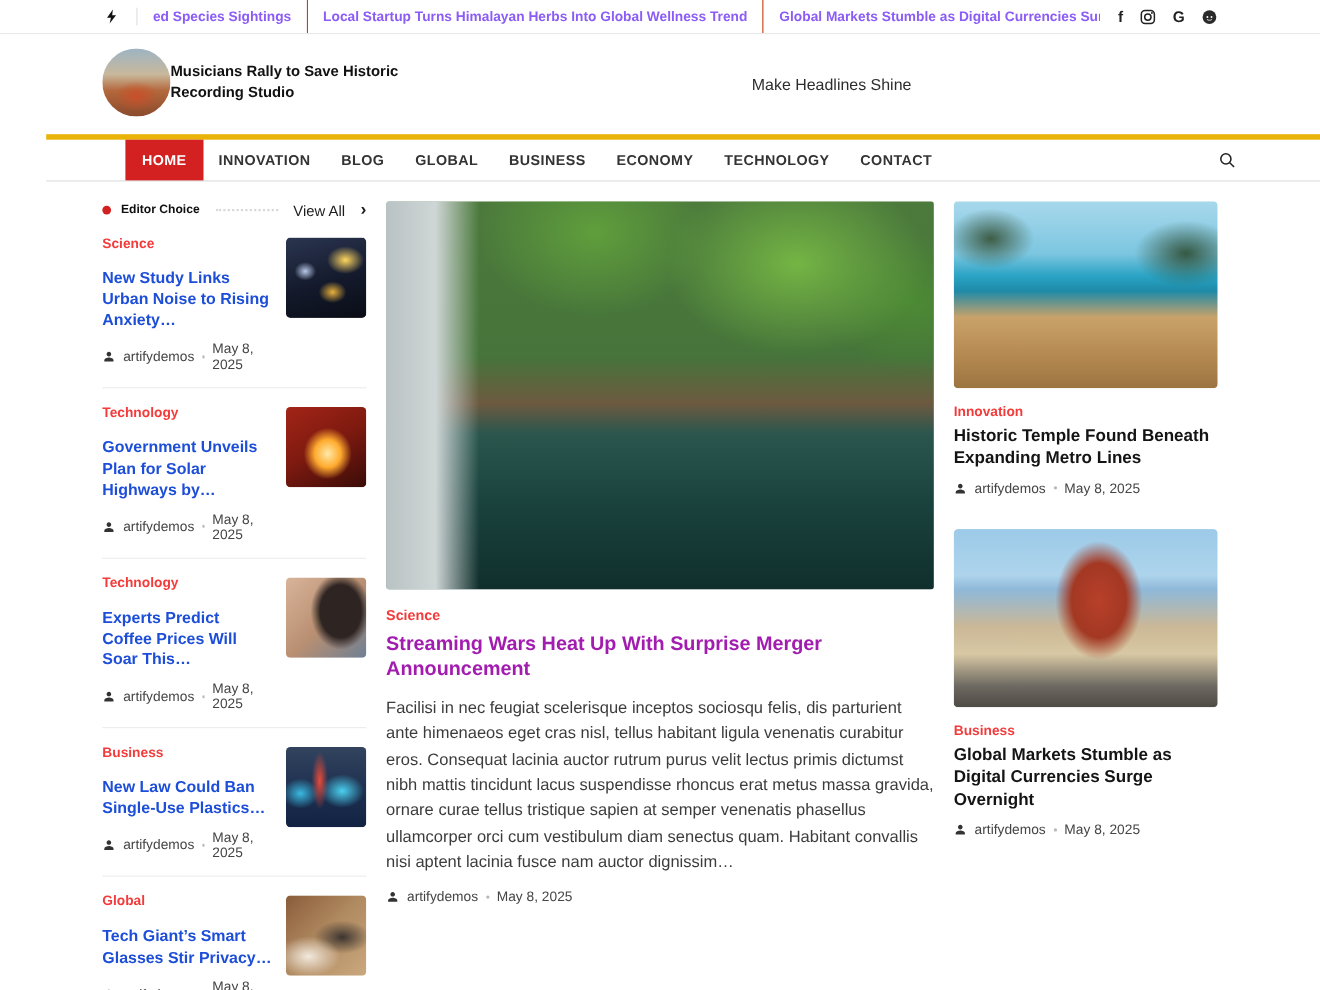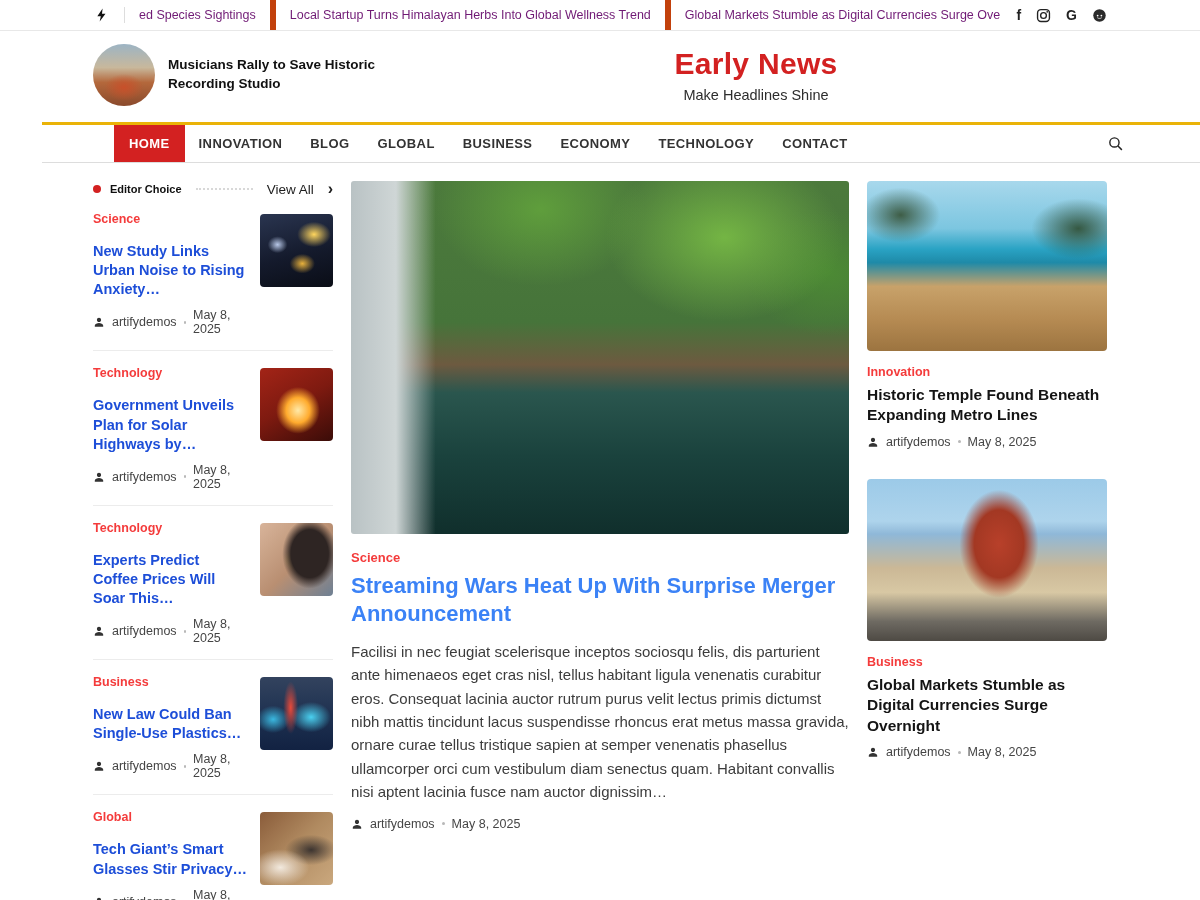--- a/index.html
+++ b/index.html
@@ -4,42 +4,42 @@
 <style>
   html,body{margin:0;padding:0;width:1200px;height:900px;overflow:hidden;background:#fff;
     font-family:"Liberation Sans","DejaVu Sans",sans-serif;color:#161616;}
   .container{width:1014px;margin:0 auto;}
 
   
   .topbar{border-bottom:1px solid #e8e8e8;}
   .topbar-inner{display:flex;align-items:center;height:30px;}
   .bolt-box{display:flex;align-items:center;padding:0 15px 0 2px;border-right:1px solid #ddd;height:16px;}
   .ticker{flex:1;display:flex;overflow:hidden;height:30px;align-items:center;}
-  .ticker-item{padding:0 14px;border-right:6px solid #c2410c;white-space:nowrap;
-    font-size:12.5px;font-weight:400;color:#701a75;line-height:30px;}
+  .ticker-item{padding:0 14px;border-right:1px solid #c2410c;white-space:nowrap;
+    font-size:12.5px;font-weight:700;color:#8b5cf6;line-height:30px;}
   .socials{display:flex;align-items:center;gap:15px;padding-left:16px;}
   .social-glyph{font-size:14px;font-weight:700;color:#222;line-height:1;}
   .social-glyph.g{font-weight:600;}
 
   
   .header-inner{display:flex;align-items:center;padding:13px 0 16px;}
-  .header-side{display:flex;align-items:center;gap:13px;width:312px;}
+  .header-side{display:flex;align-items:center;width:312px;}
   .header-side.right{justify-content:flex-end;text-align:right;}
   .header-thumb{width:62px;height:62px;border-radius:50%;flex-shrink:0;}
   .thumb-city-roofs{background:radial-gradient(26px 18px at 50% 70%,#c8502a 0%,rgba(200,80,42,0) 75%),
     linear-gradient(180deg,#9cb4c4 0%,#c8b89c 38%,#b4683c 62%,#8a4a2c 100%);}
   .thumb-city-night{background:radial-gradient(16px 30px at 35% 65%,#d83a2a 0%,rgba(216,58,42,0) 80%),
     linear-gradient(180deg,#4a6a9a 0%,#2a3a5e 45%,#131b30 100%);}
   .header-news-title{font-size:13.5px;font-weight:700;color:#111;line-height:1.4;max-width:225px;}
   .header-center{flex:1;text-align:center;}
   .logo{font-size:30px;font-weight:800;color:#d32121;letter-spacing:.3px;}
   .tagline{font-size:14.5px;color:#2d2d2d;margin-top:6px;}
 
   
-  .nav{border-top:3px solid #eab308;border-bottom:1px solid #ddd;margin-left:42px;}
+  .nav{border-top:5px solid #eab308;border-bottom:1px solid #ddd;margin-left:42px;}
   .nav-inner{display:flex;align-items:stretch;height:37px;}
   .nav-item{padding:0 14px;line-height:37px;font-size:13px;font-weight:700;letter-spacing:.4px;
     color:#333;text-transform:uppercase;cursor:pointer;}
   .nav-item.active{background:#d32121;color:#fff;padding:0 15px;}
   .search-btn{margin-left:auto;display:flex;align-items:center;padding:0 4px;cursor:pointer;}
 
   
   .sec-head{display:flex;align-items:center;}
   .dot{width:8px;height:8px;border-radius:50%;background:#d32121;margin-right:9px;flex-shrink:0;}
   .sec-title{font-size:11px;font-weight:800;color:#101010;white-space:nowrap;}
@@ -79,21 +79,21 @@
     radial-gradient(34px 20px at 70% 52%,#3c3430 0%,rgba(60,52,48,0) 76%),
     linear-gradient(135deg,#8a5c3a 0%,#b08a60 48%,#caa87e 100%);}
 
   .feat-img{height:353px;border-radius:3px;
     background:radial-gradient(170px 120px at 75% 16%,#74b544 0%,rgba(116,181,68,0) 70%),
     radial-gradient(150px 110px at 38% 8%,#5f9e3c 0%,rgba(95,158,60,0) 70%),
     radial-gradient(120px 90px at 96% 26%,#4c8a34 0%,rgba(76,138,52,0) 70%),
     linear-gradient(90deg,#b9c2c4 0%,#cfd6d6 9%,rgba(207,214,214,0) 17%),
     linear-gradient(180deg,#4c7a3c 0%,#46743a 40%,#6d5a40 52%,#2a564e 60%,#1a423d 78%,#102f2c 100%);}
   .feat-cat{margin-top:16px;font-size:13px;}
-  .feat-title{font-size:22px;font-weight:800;color:#3b82f6;line-height:1.27;margin-top:7px;}
+  .feat-title{font-size:18px;font-weight:800;color:#a21caf;line-height:1.27;margin-top:7px;}
   .feat-body{font-size:15px;color:#3c3c3c;line-height:1.56;margin-top:12px;}
   .feat-meta{margin-top:13px;}
 
   .side-img{border-radius:4px;}
   .img-side-beach{height:170px;
     background:radial-gradient(55px 38px at 14% 20%,#3e5d46 0%,rgba(62,93,70,0) 72%),
     radial-gradient(65px 42px at 88% 28%,#355842 0%,rgba(53,88,66,0) 72%),
     linear-gradient(180deg,#a8d8ec 0%,#7cc6e0 28%,#2aa3c4 40%,#1e8aa8 48%,#c8a26a 62%,#b58a52 82%,#9c7440 100%);}
   .img-side-city{height:162px;
     background:radial-gradient(55px 75px at 55% 40%,#b8402a 0%,#a33823 45%,rgba(163,56,35,0) 72%),
@@ -139,21 +139,20 @@
     </div>
   </div>
 </div>
 
 <div class="container header-inner">
   <div class="header-side">
     <span class="header-thumb thumb-city-roofs"></span>
     <span class="header-news-title">Musicians Rally to Save Historic Recording Studio</span>
   </div>
   <div class="header-center">
-    <div class="logo">Early News</div>
     <div class="tagline">Make Headlines Shine</div>
   </div>
 </div>
 
 <div class="nav">
   <div class="container nav-inner">
     <span class="nav-item active">HOME</span>
     <span class="nav-item">INNOVATION</span>
     <span class="nav-item">BLOG</span>
     <span class="nav-item">GLOBAL</span>

